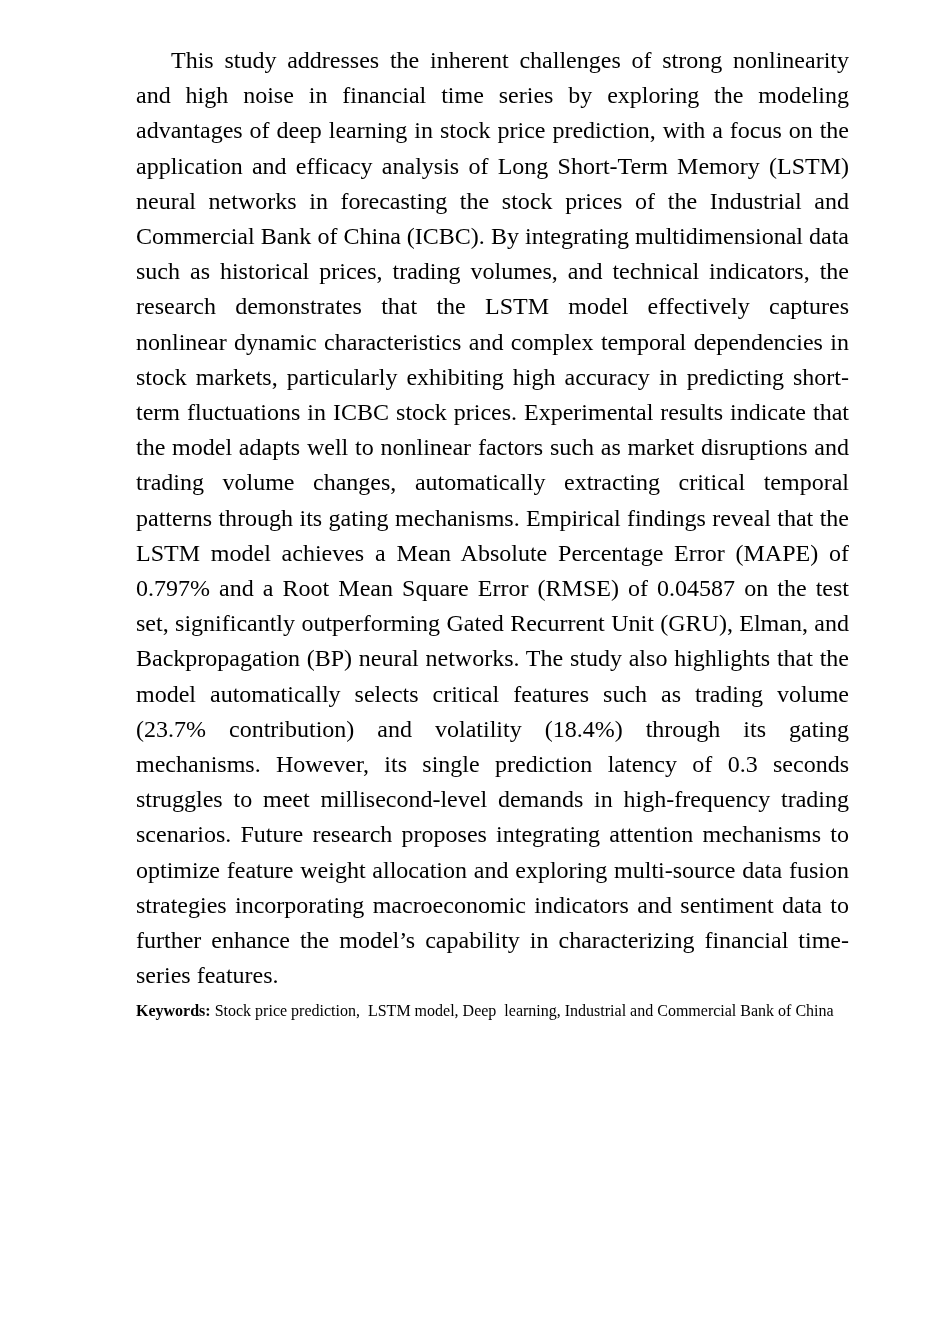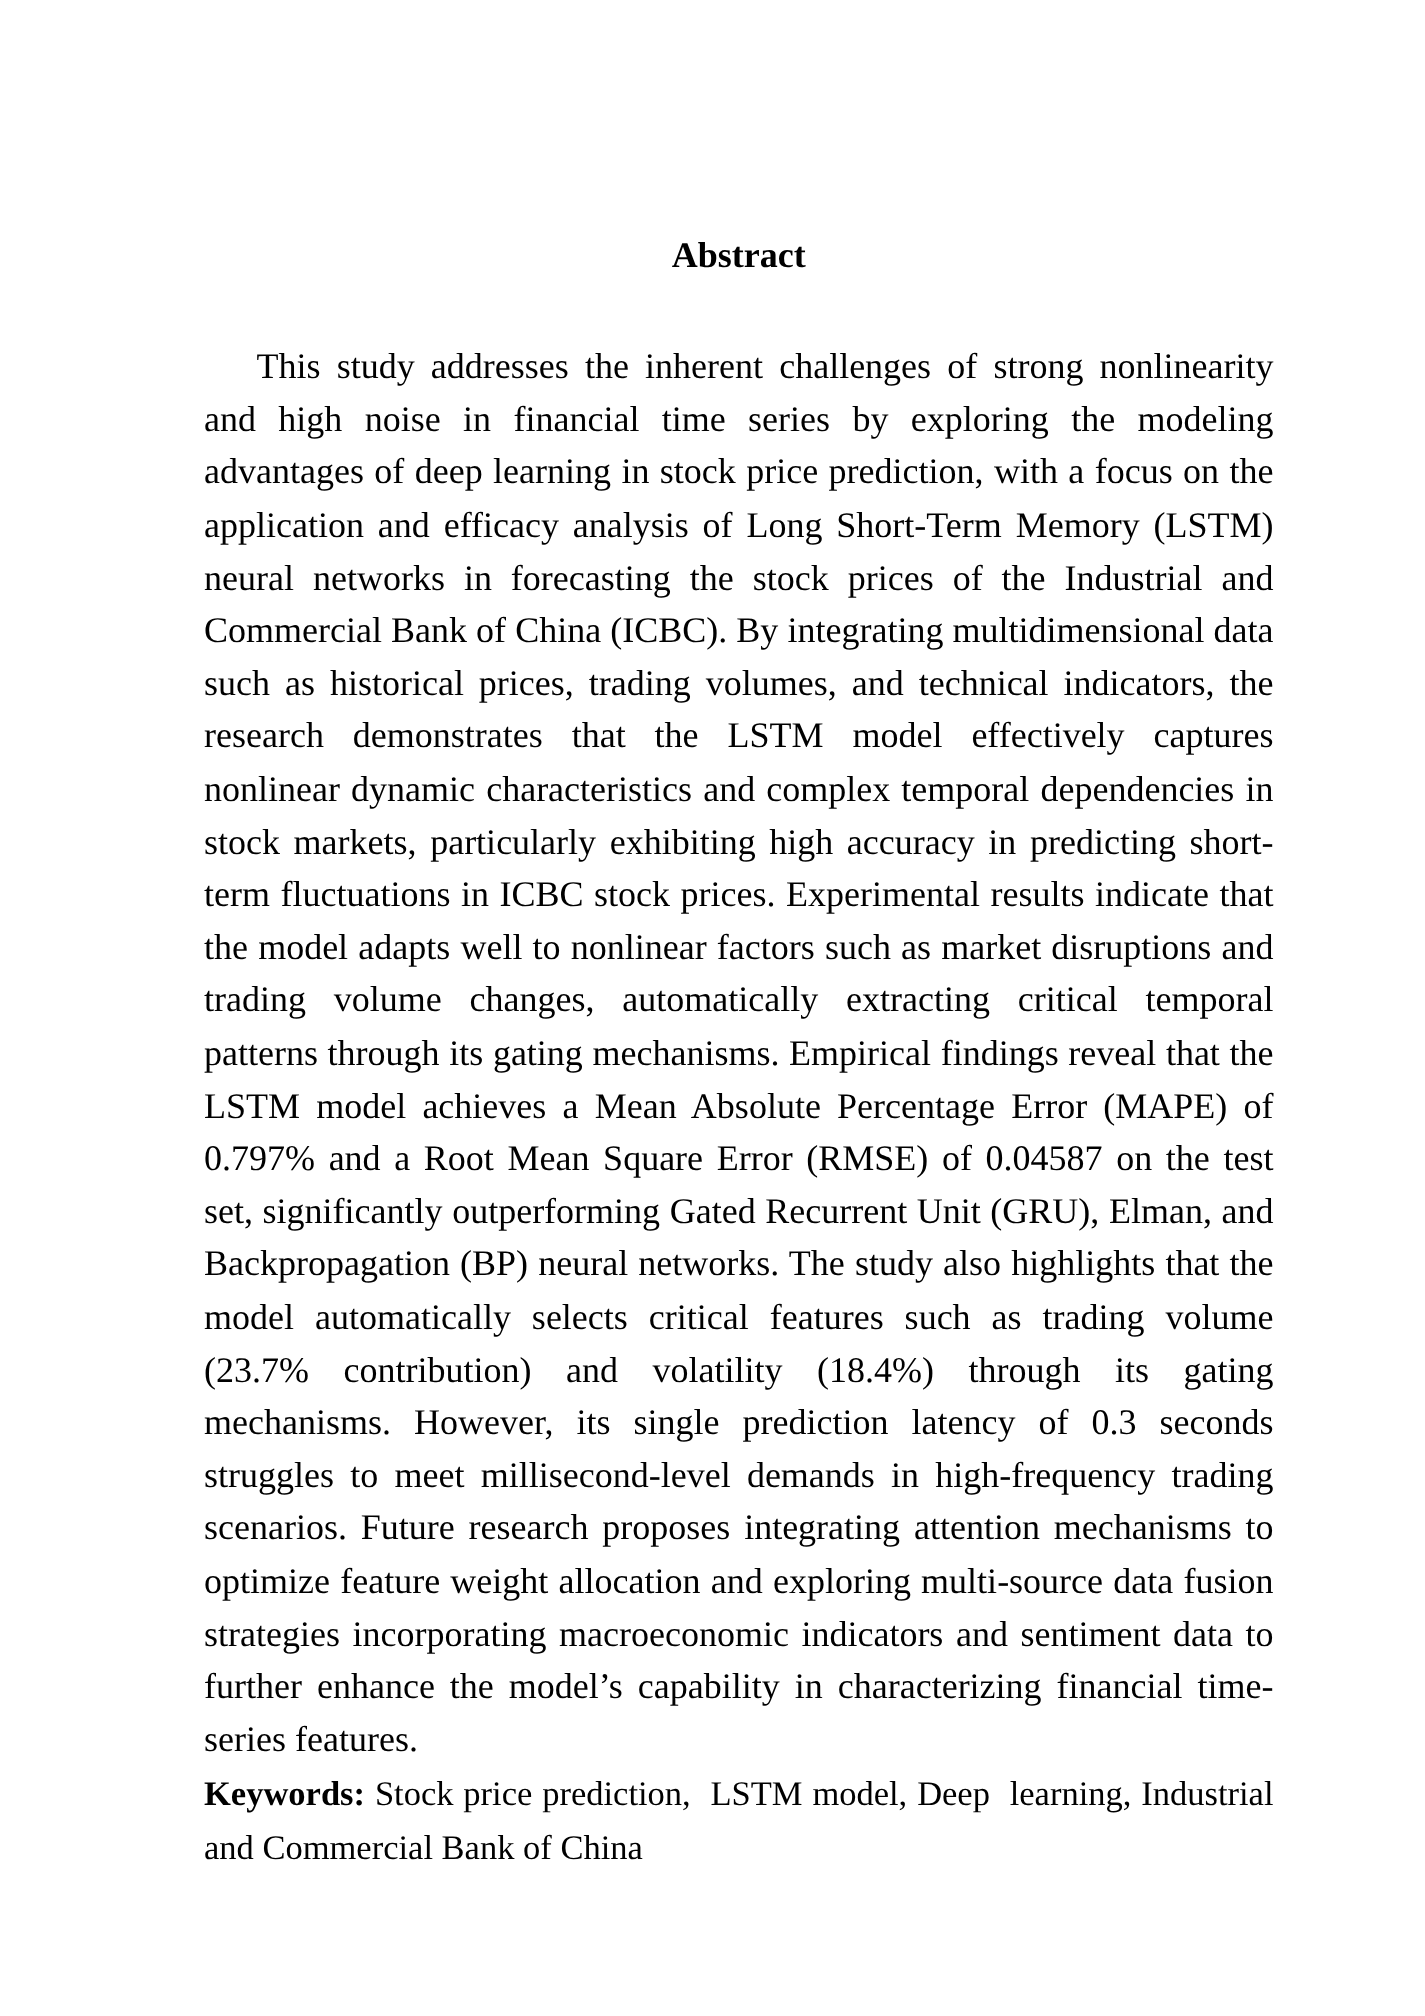--- a/index.html
+++ b/index.html
@@ -31,33 +31,32 @@
   }
   .body-text {
     margin: 43px 0 0 0;
     font-size: 24px;
     line-height: 35.2px;
     text-align: justify;
     text-indent: 35px;
   }
   .keywords {
     margin: 0;
-    font-size: 23px;
+    font-size: 16px;
     line-height: 35.2px;
     text-align: justify;
   }
   .kw-label {
     font-weight: bold;
   }
   .kw-text {
     white-space: pre-wrap;
   }
 </style>
 </head>
 <body>
 
 <div class="page">
   <div class="content">
-    <h1 class="title">Abstract</h1>
     <p class="body-text">This study addresses the inherent challenges of strong nonlinearity and high noise in financial time series by exploring the modeling advantages of deep learning in stock price prediction, with a focus on the application and efficacy analysis of Long Short-Term Memory (LSTM) neural networks in forecasting the stock prices of the Industrial and Commercial Bank of China (ICBC). By integrating multidimensional data such as historical prices, trading volumes, and technical indicators, the research demonstrates that the LSTM model effectively captures nonlinear dynamic characteristics and complex temporal dependencies in stock markets, particularly exhibiting high accuracy in predicting short-term fluctuations in ICBC stock prices. Experimental results indicate that the model adapts well to nonlinear factors such as market disruptions and trading volume changes, automatically extracting critical temporal patterns through its gating mechanisms. Empirical findings reveal that the LSTM model achieves a Mean Absolute Percentage Error (MAPE) of 0.797% and a Root Mean Square Error (RMSE) of 0.04587 on the test set, significantly outperforming Gated Recurrent Unit (GRU), Elman, and Backpropagation (BP) neural networks. The study also highlights that the model automatically selects critical features such as trading volume (23.7% contribution) and volatility (18.4%) through its gating mechanisms. However, its single prediction latency of 0.3 seconds struggles to meet millisecond-level demands in high-frequency trading scenarios. Future research proposes integrating attention mechanisms to optimize feature weight allocation and exploring multi-source data fusion strategies incorporating macroeconomic indicators and sentiment data to further enhance the model’s capability in characterizing financial time-series features.</p>
     <p class="keywords"><span class="kw-label">Keywords:</span><span class="kw-text"> Stock price prediction,  LSTM model, Deep  learning, Industrial and Commercial Bank of China</span></p>
   </div>
 </div>
 
 </body></html>

